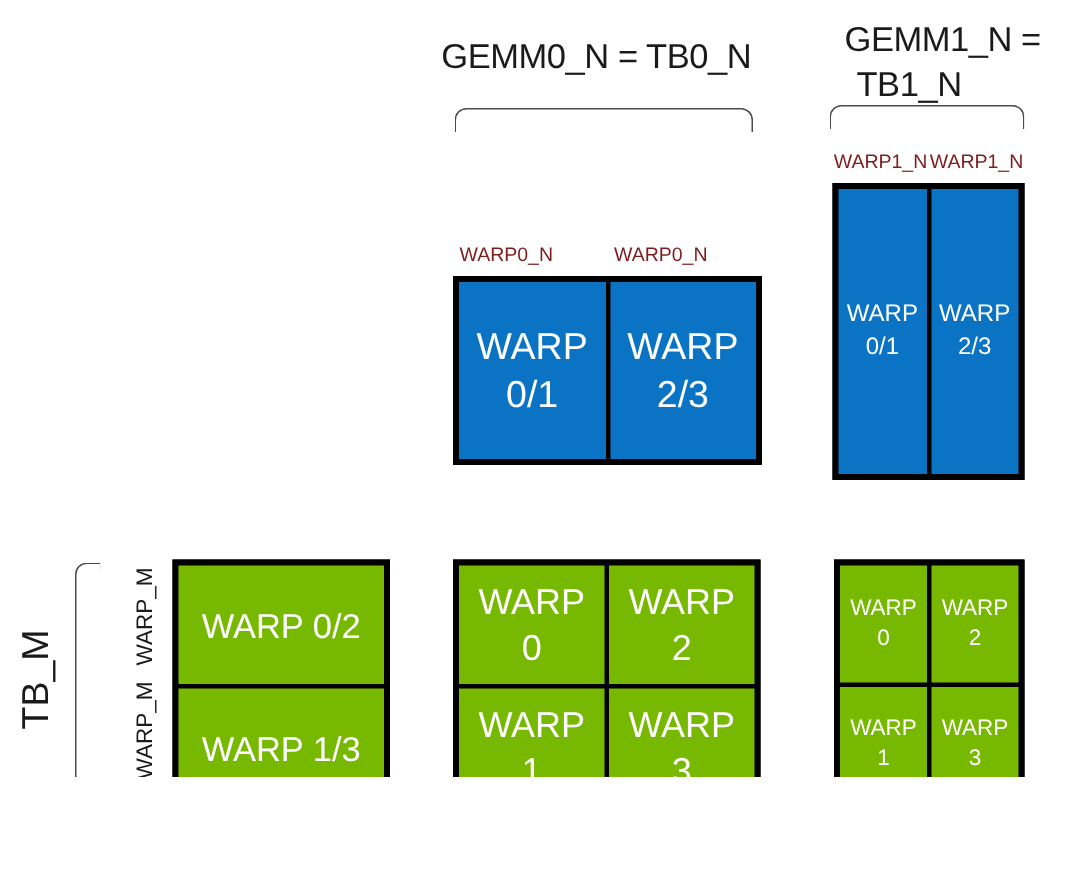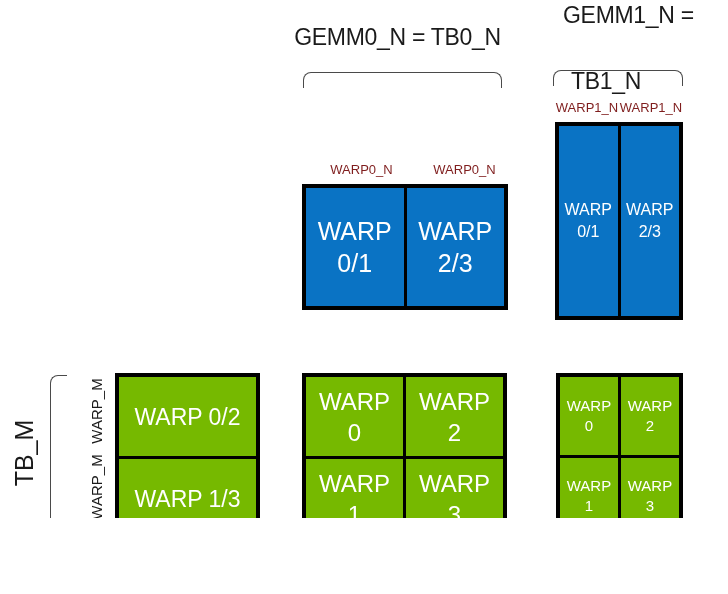--- a/index.html
+++ b/index.html
@@ -56,23 +56,23 @@
   .t-sm span  { font-size:15px; line-height:20px; }
   .t-one span { font-size:23px; line-height:26px; }
 </style>
 </head>
 <body>
 
 <div class="canvas">
 
   <div class="big-label center" style="left:290px; top:22px; width:215px;">GEMM0_N = TB0_N</div>
 
-  <div class="big-label" style="left:563px; top:0; width:135px;">
+  <div class="big-label" style="left:563px; top:11px; width:135px;">
     <div>GEMM1_N =</div>
-    <div style="padding-left:8px;margin-top:36px;">TB1_N</div>
+    <div style="padding-left:8px;">TB1_N</div>
   </div>
 
   <div class="bracket-top" style="left:303px; top:72px; width:199px;"></div>
   <div class="bracket-top" style="left:553px; top:70px; width:130px;"></div>
   <div class="bracket-left" style="left:50px; top:375px; height:162px;"></div>
 
   <div class="lblrow" style="left:555px; top:100px; width:128px;">
     <span>WARP1_N</span>
     <span>WARP1_N</span>
   </div>
@@ -81,21 +81,21 @@
     <div class="cell c-blue">
       <span>WARP</span>
       <span>0/1</span>
     </div>
     <div class="cell c-blue">
       <span>WARP</span>
       <span>2/3</span>
     </div>
   </div>
 
-  <div class="lblrow" style="left:310px; top:162px; width:206px;">
+  <div class="lblrow" style="left:286px; top:162px; width:206px;">
     <span>WARP0_N</span>
     <span>WARP0_N</span>
   </div>
 
   <div class="pair t-xl" style="left:302px; top:184px; width:206px; height:126px;">
     <div class="cell c-blue">
       <span>WARP</span>
       <span>0/1</span>
     </div>
     <div class="cell c-blue">

